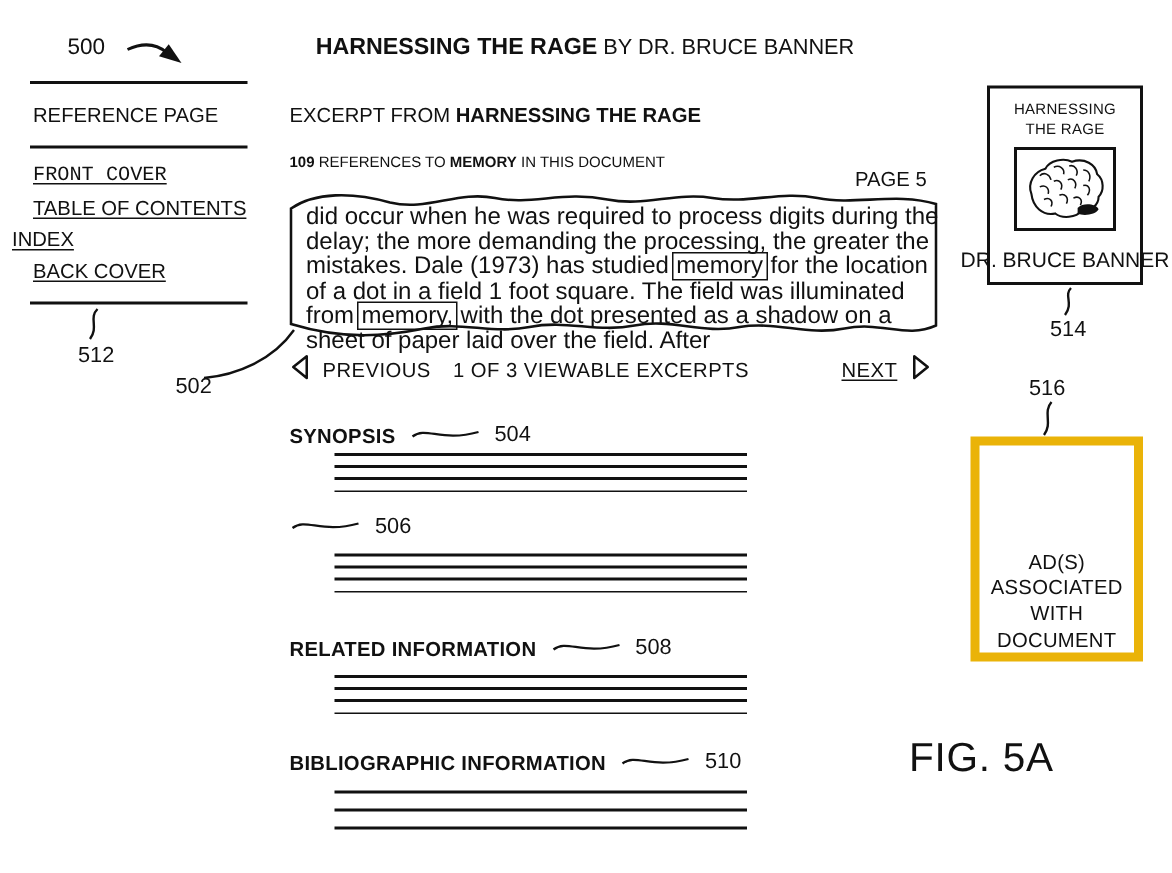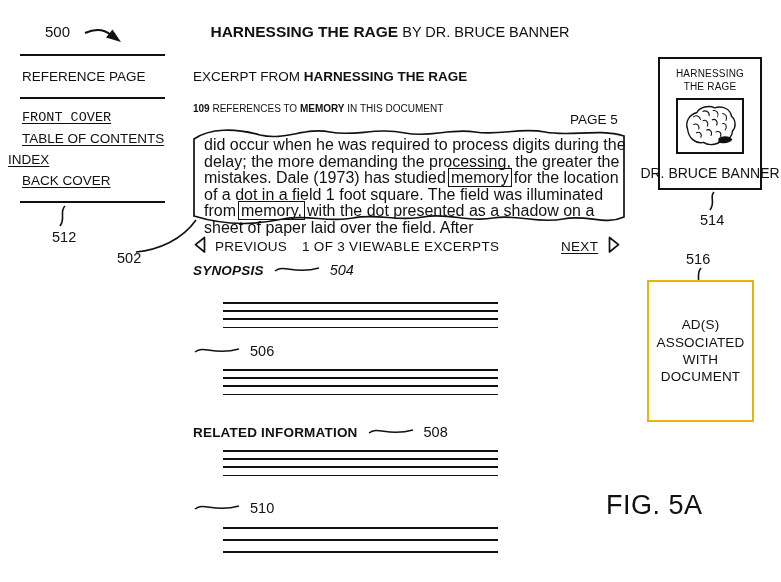--- a/index.html
+++ b/index.html
@@ -27,22 +27,22 @@
   .kw-box{border:1px solid #111;padding:0 2px;margin:0 2px;white-space:nowrap;}
   .pager-label{font-size:13.5px;letter-spacing:.3px;}
   .cover{
     position:absolute;left:658px;top:57px;width:100px;height:129px;
     border:2px solid #111;display:flex;flex-direction:column;align-items:center;background:#fff;
   }
   .cover-title{margin-top:8px;width:86px;text-align:center;font-size:10px;line-height:1.3;letter-spacing:.2px;}
   .brain-frame{margin-top:5px;width:64px;height:52px;border:2px solid #111;display:flex;align-items:center;justify-content:center;}
   .cover-author{margin-top:auto;margin-bottom:7px;font-size:14px;white-space:nowrap;}
   .ad-box{
-    position:absolute;left:647px;top:280px;width:103px;height:138px;border:2px solid #eab308;
-    display:flex;align-items:center;justify-content:center;text-align:center;background:#fff;
+    position:absolute;left:647px;top:291px;width:103px;height:138px;border:6px solid #eab308;
+    display:flex;align-items:flex-end;justify-content:center;text-align:center;background:#fff;
   }
   .ad-text{width:92px;font-size:13.5px;line-height:1.28;letter-spacing:.2px;}
   .fig-label{position:absolute;left:606px;top:490px;font-size:27px;font-weight:normal;letter-spacing:.5px;}
   svg{display:block;}
 </style>
 </head>
 <body>
 
 <div class="abs num" style="left:45px;top:23px;font-size:15px;">500</div>
 <svg class="abs" style="left:84px;top:25px;" width="42" height="24" viewBox="0 0 42 24">
@@ -100,21 +100,21 @@
 <svg class="abs" style="left:194px;top:236px;" width="13" height="18" viewBox="0 0 13 18">
   <polygon points="10.5,1.5 10.5,16 1.5,8.7" fill="none" stroke="#111" stroke-width="1.7" stroke-linejoin="round"></polygon>
 </svg>
 <div class="abs pager-label" style="left:215px;top:239px;">PREVIOUS</div>
 <div class="abs pager-label" style="left:302px;top:239px;">1 OF 3 VIEWABLE EXCERPTS</div>
 <div class="abs pager-label" style="left:561px;top:239px;text-decoration:underline;text-underline-offset:2px;">NEXT</div>
 <svg class="abs" style="left:607px;top:236px;" width="13" height="18" viewBox="0 0 13 18">
   <polygon points="2.5,1.5 2.5,16 11.5,8.7" fill="none" stroke="#111" stroke-width="1.7" stroke-linejoin="round"></polygon>
 </svg>
 
-<div class="abs sec-head" style="left:193px;top:262px;font-style:italic;">
+<div class="abs sec-head" style="left:193px;top:282px;">
   <span class="sec-label">SYNOPSIS</span>
   <svg width="48" height="12" viewBox="0 0 48 12">
       <path d="M2,7 C11,0 21,11 46,4" fill="none" stroke="#111" stroke-width="1.5"></path>
     </svg>
   <span class="num">504</span>
 </div>
 <div class="abs ph-lines g4" style="left:223px;top:302px;">
   <div class="ln"></div>
   <div class="ln"></div>
   <div class="ln"></div>
@@ -142,20 +142,21 @@
   <span class="num">508</span>
 </div>
 <div class="abs ph-lines g4" style="left:223px;top:450px;">
   <div class="ln"></div>
   <div class="ln"></div>
   <div class="ln"></div>
   <div class="ln"></div>
 </div>
 
 <div class="abs sec-head" style="left:193px;top:500px;">
+  <span class="sec-label">BIBLIOGRAPHIC INFORMATION</span>
   <svg width="48" height="12" viewBox="0 0 48 12">
       <path d="M2,7 C11,0 21,11 46,4" fill="none" stroke="#111" stroke-width="1.5"></path>
     </svg>
   <span class="num">510</span>
 </div>
 <div class="abs ph-lines g3" style="left:223px;top:527px;">
   <div class="ln"></div>
   <div class="ln"></div>
   <div class="ln"></div>
 </div>

